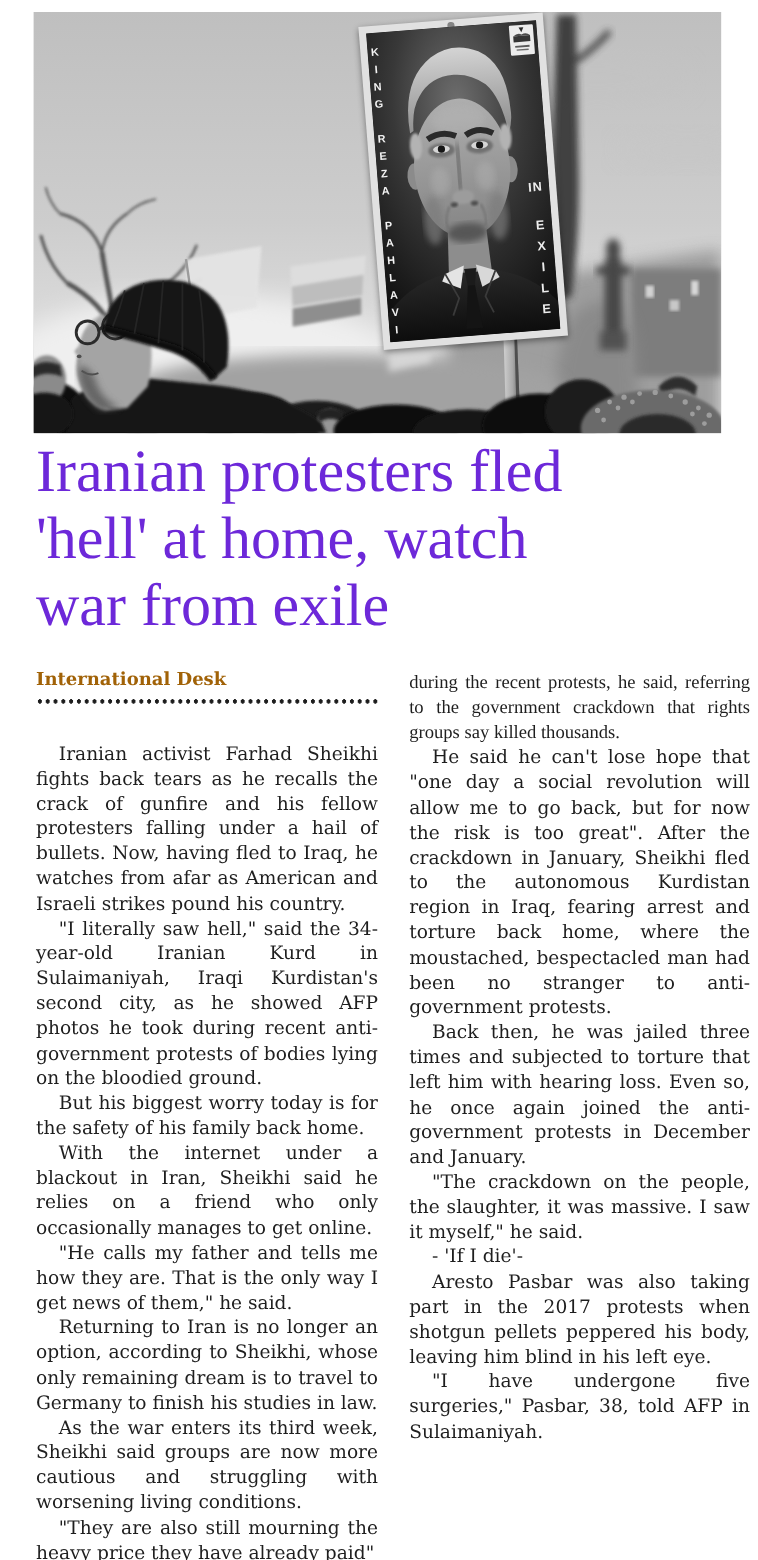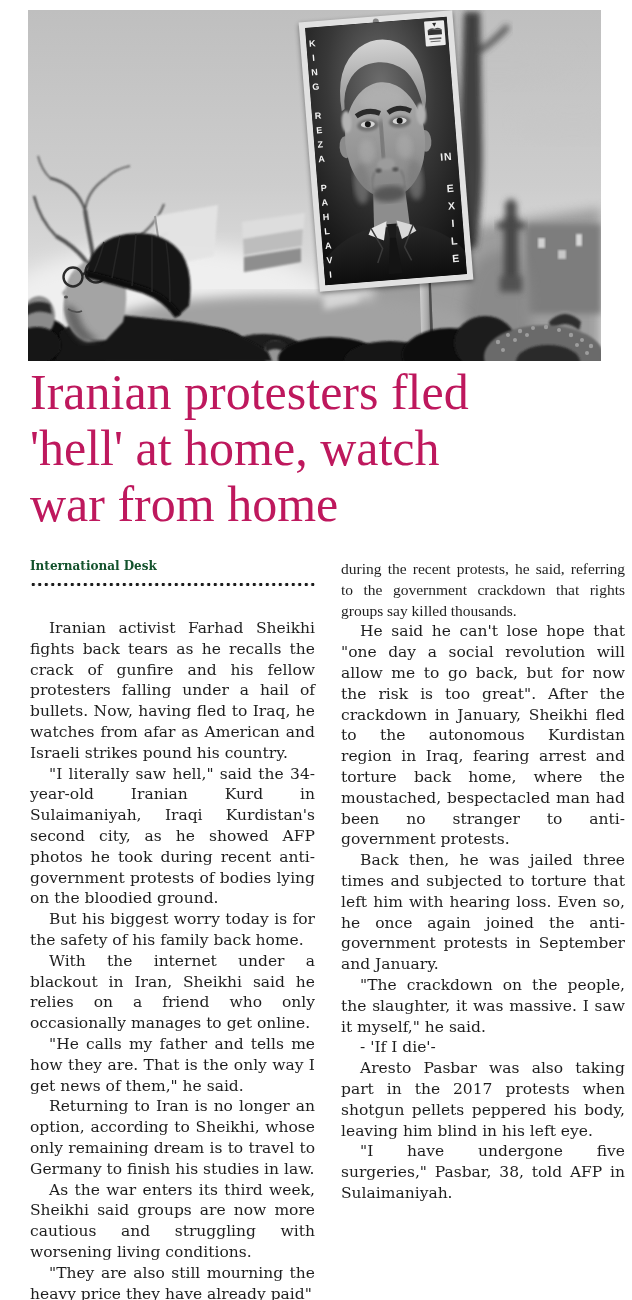--- a/index.html
+++ b/index.html
@@ -25,28 +25,28 @@
   .sign-text-in{position:absolute;right:5px;top:133px;font-family:"Liberation Sans",sans-serif;
         font-weight:700;font-size:10.5px;letter-spacing:1px;color:#ededed;}
   .sign-text-exile{position:absolute;right:4px;top:165px;writing-mode:vertical-rl;
         text-orientation:upright;font-family:"Liberation Sans",sans-serif;font-weight:700;
         font-size:10.5px;letter-spacing:5.5px;color:#ededed;white-space:nowrap;}
   .sign-logo{position:absolute;right:3px;top:3px;width:20px;height:25px;background:#ececec;
         border-radius:1px;}
 
   
   .headline{position:absolute;left:30px;top:364px;width:586px;margin:0;
-        font-family:"Liberation Serif",serif;font-weight:400;color:#be185d;
+        font-family:"Liberation Serif",serif;font-weight:400;color:#6d28d9;
         font-size:50px;line-height:56px;letter-spacing:0;}
   .headline .hl{display:block;}
 
   
   .kicker{position:absolute;left:30px;top:556px;width:285px;}
-  .kicker-label{font-family:"DejaVu Serif",serif;font-weight:700;font-size:12px;
-        color:#14532d;line-height:20px;}
+  .kicker-label{font-family:"DejaVu Serif",serif;font-weight:700;font-size:15px;
+        color:#a16207;line-height:20px;}
   .dotted-rule{margin-top:4px;height:7px;
         background-image:radial-gradient(circle,#1d1d1d 1.7px,rgba(0,0,0,0) 1.9px);
         background-size:6.5px 7px;background-position:0 1px;background-repeat:repeat-x;}
 
   
   .col{position:absolute;font-size:15.5px;line-height:20.8px;color:#1e1e1e;
         text-align:justify;}
   .col-left{left:30px;top:618px;width:285px;}
   .col-right{left:341px;top:559px;width:284px;}
   .col p{margin:0;text-indent:19px;}
@@ -285,21 +285,21 @@
             <rect x="5" y="20" width="10" height="1.2" fill="#6a6a6a"></rect>
           </svg>
         </span>
       </div>
     </div>
   </figure>
 
   <h1 class="headline">
     <span class="hl">Iranian protesters fled</span>
     <span class="hl">'hell' at home, watch</span>
-    <span class="hl">war from home</span>
+    <span class="hl">war from exile</span>
   </h1>
 
   <div class="kicker">
     <div class="kicker-label">International Desk</div>
     <div class="dotted-rule"></div>
   </div>
 
   <div class="col col-left">
     <p>Iranian activist Farhad Sheikhi fights back tears as he recalls the crack of gunfire and his fellow protesters falling under a hail of bullets. Now, having fled to Iraq, he watches from afar as American and Israeli strikes pound his country.</p>
     <p>"I literally saw hell," said the 34-year-old Iranian Kurd in Sulaimaniyah, Iraqi Kurdistan's second city, as he showed AFP photos he took during recent anti-government protests of bodies lying on the bloodied ground.</p>
@@ -307,20 +307,20 @@
     <p>With the internet under a blackout in Iran, Sheikhi said he relies on a friend who only occasionally manages to get online.</p>
     <p>"He calls my father and tells me how they are. That is the only way I get news of them," he said.</p>
     <p>Returning to Iran is no longer an option, according to Sheikhi, whose only remaining dream is to travel to Germany to finish his studies in law.</p>
     <p>As the war enters its third week, Sheikhi said groups are now more cautious and struggling with worsening living conditions.</p>
     <p>"They are also still mourning the heavy price they have already paid"</p>
   </div>
 
   <div class="col col-right">
     <p class="no-indent">during the recent protests, he said, referring to the government crackdown that rights groups say killed thousands.</p>
     <p>He said he can't lose hope that "one day a social revolution will allow me to go back, but for now the risk is too great". After the crackdown in January, Sheikhi fled to the autonomous Kurdistan region in Iraq, fearing arrest and torture back home, where the moustached, bespectacled man had been no stranger to anti-government protests.</p>
-    <p>Back then, he was jailed three times and subjected to torture that left him with hearing loss. Even so, he once again joined the anti-government protests in September and January.</p>
+    <p>Back then, he was jailed three times and subjected to torture that left him with hearing loss. Even so, he once again joined the anti-government protests in December and January.</p>
     <p>"The crackdown on the people, the slaughter, it was massive. I saw it myself," he said.</p>
     <p>- 'If I die'-</p>
     <p>Aresto Pasbar was also taking part in the 2017 protests when shotgun pellets peppered his body, leaving him blind in his left eye.</p>
     <p>"I have undergone five surgeries," Pasbar, 38, told AFP in Sulaimaniyah.</p>
   </div>
 
 </div>
 
 </body></html>

